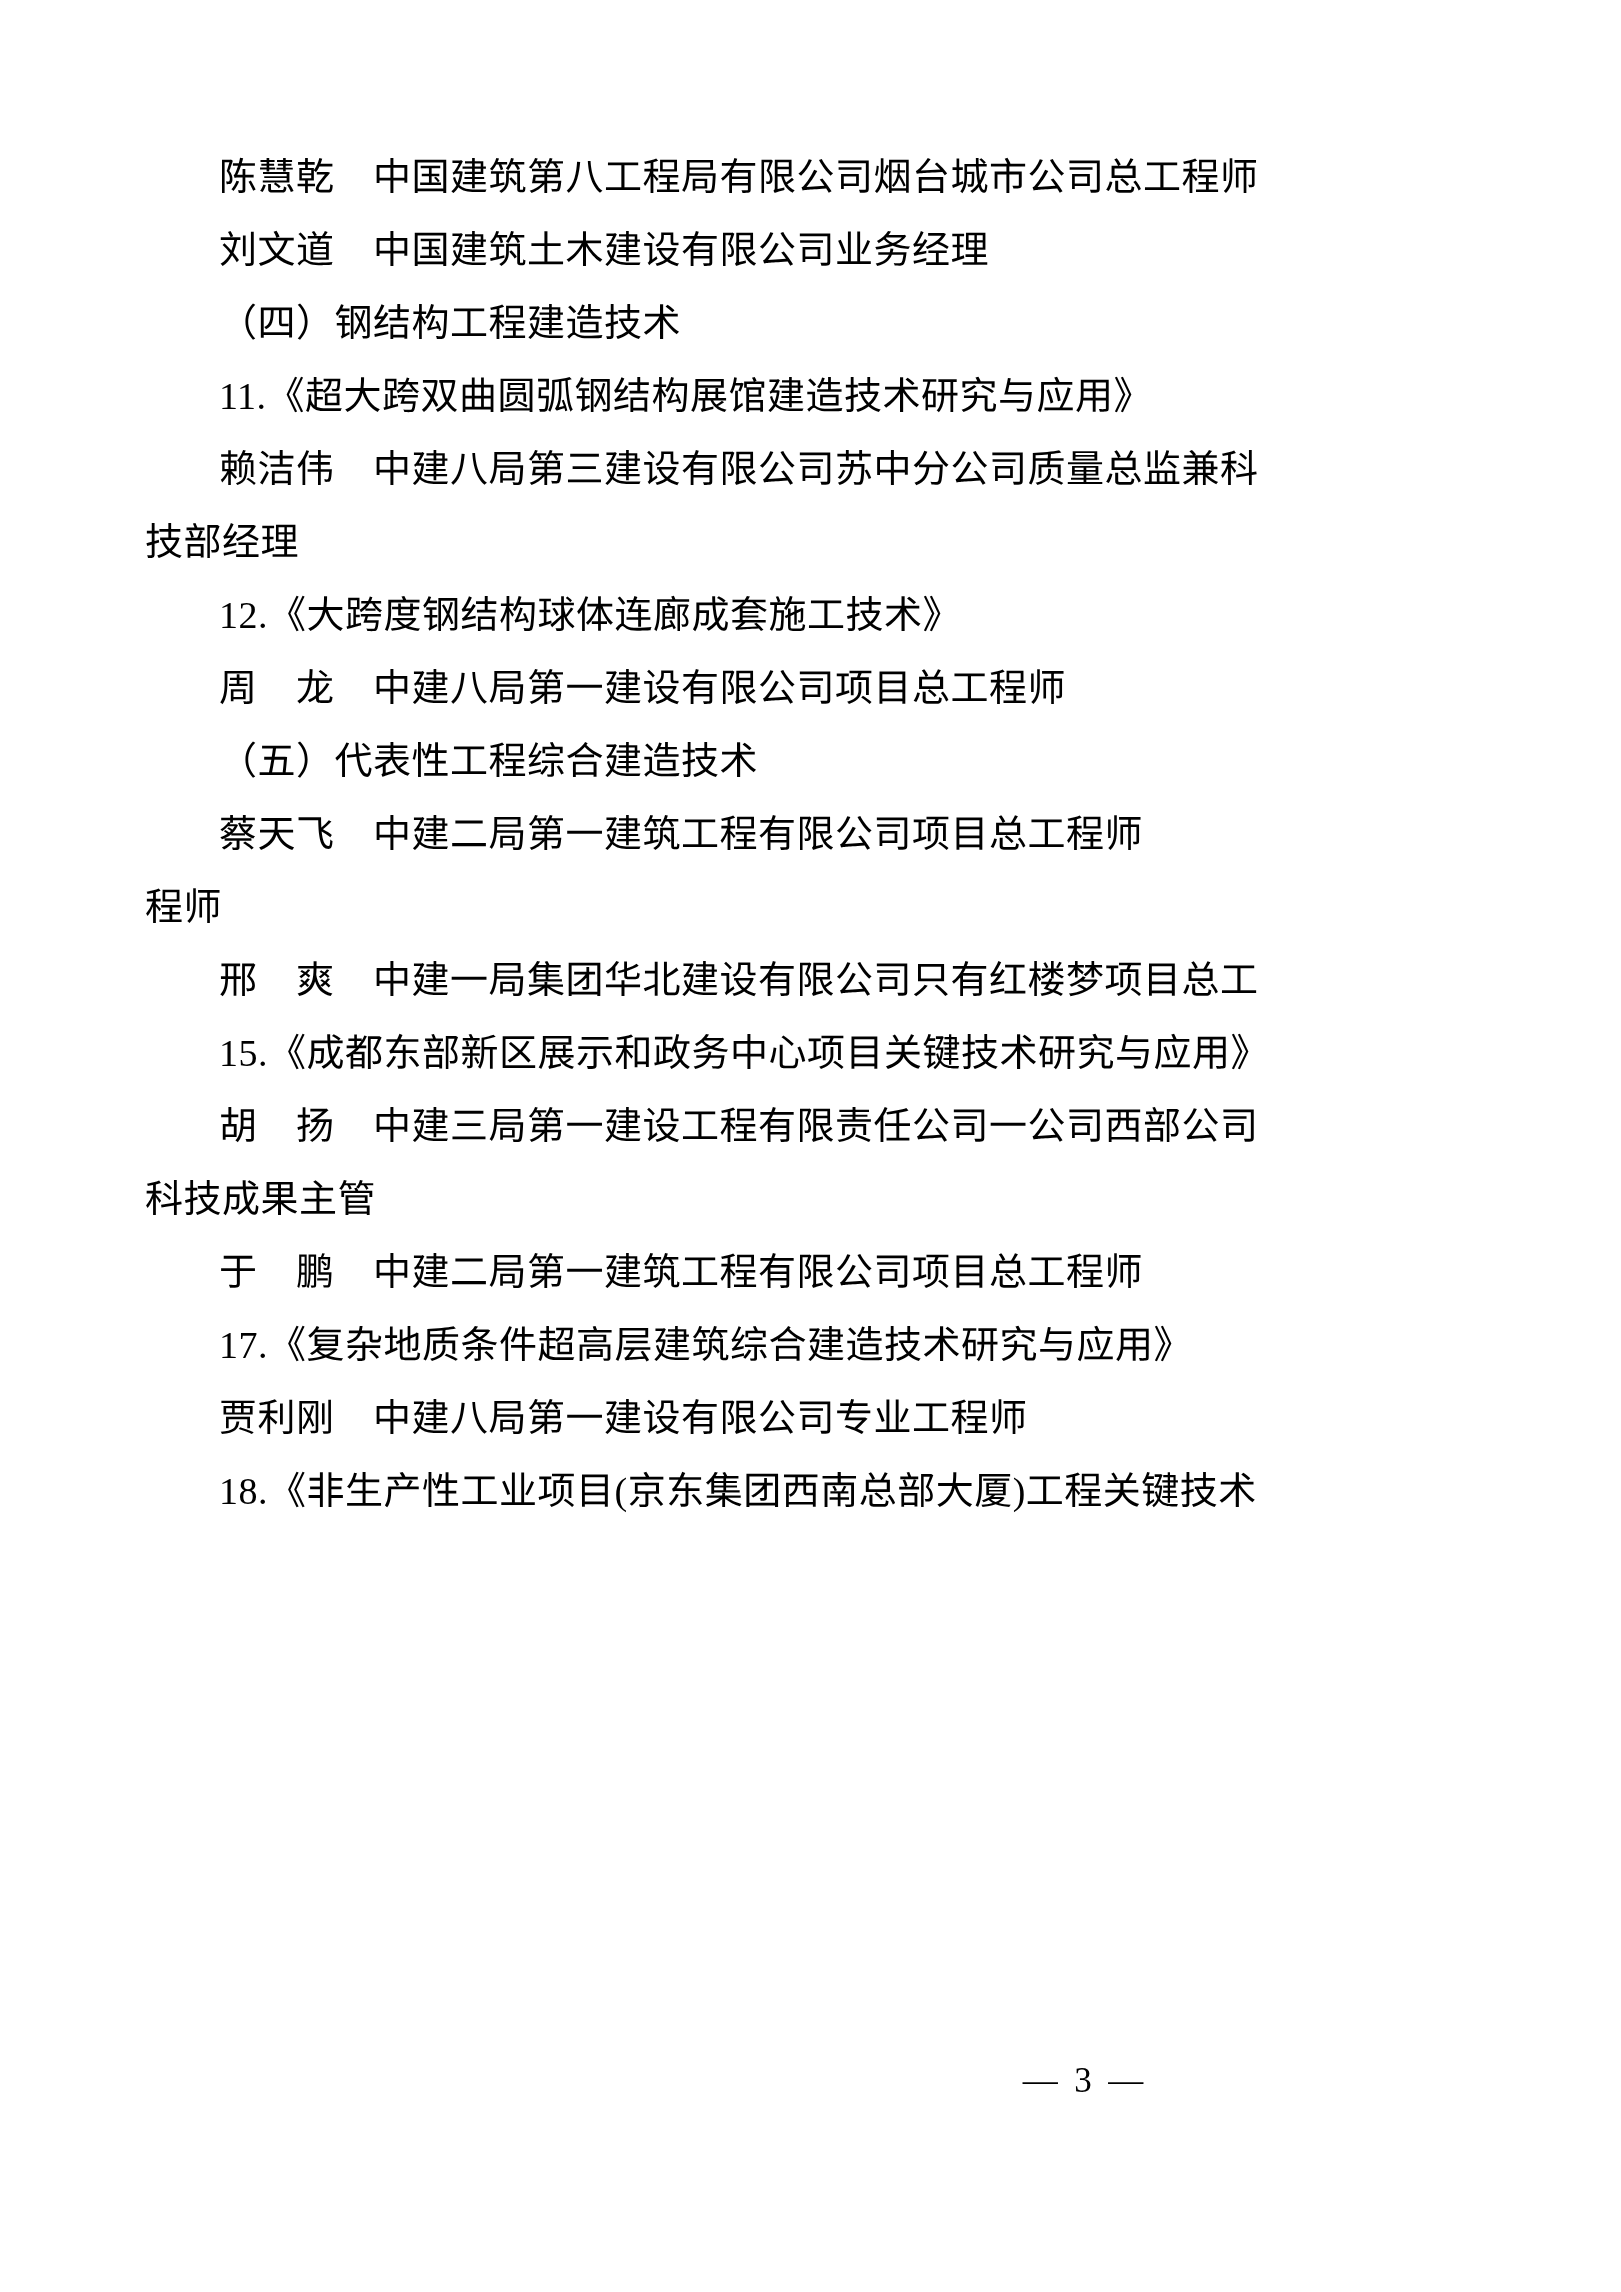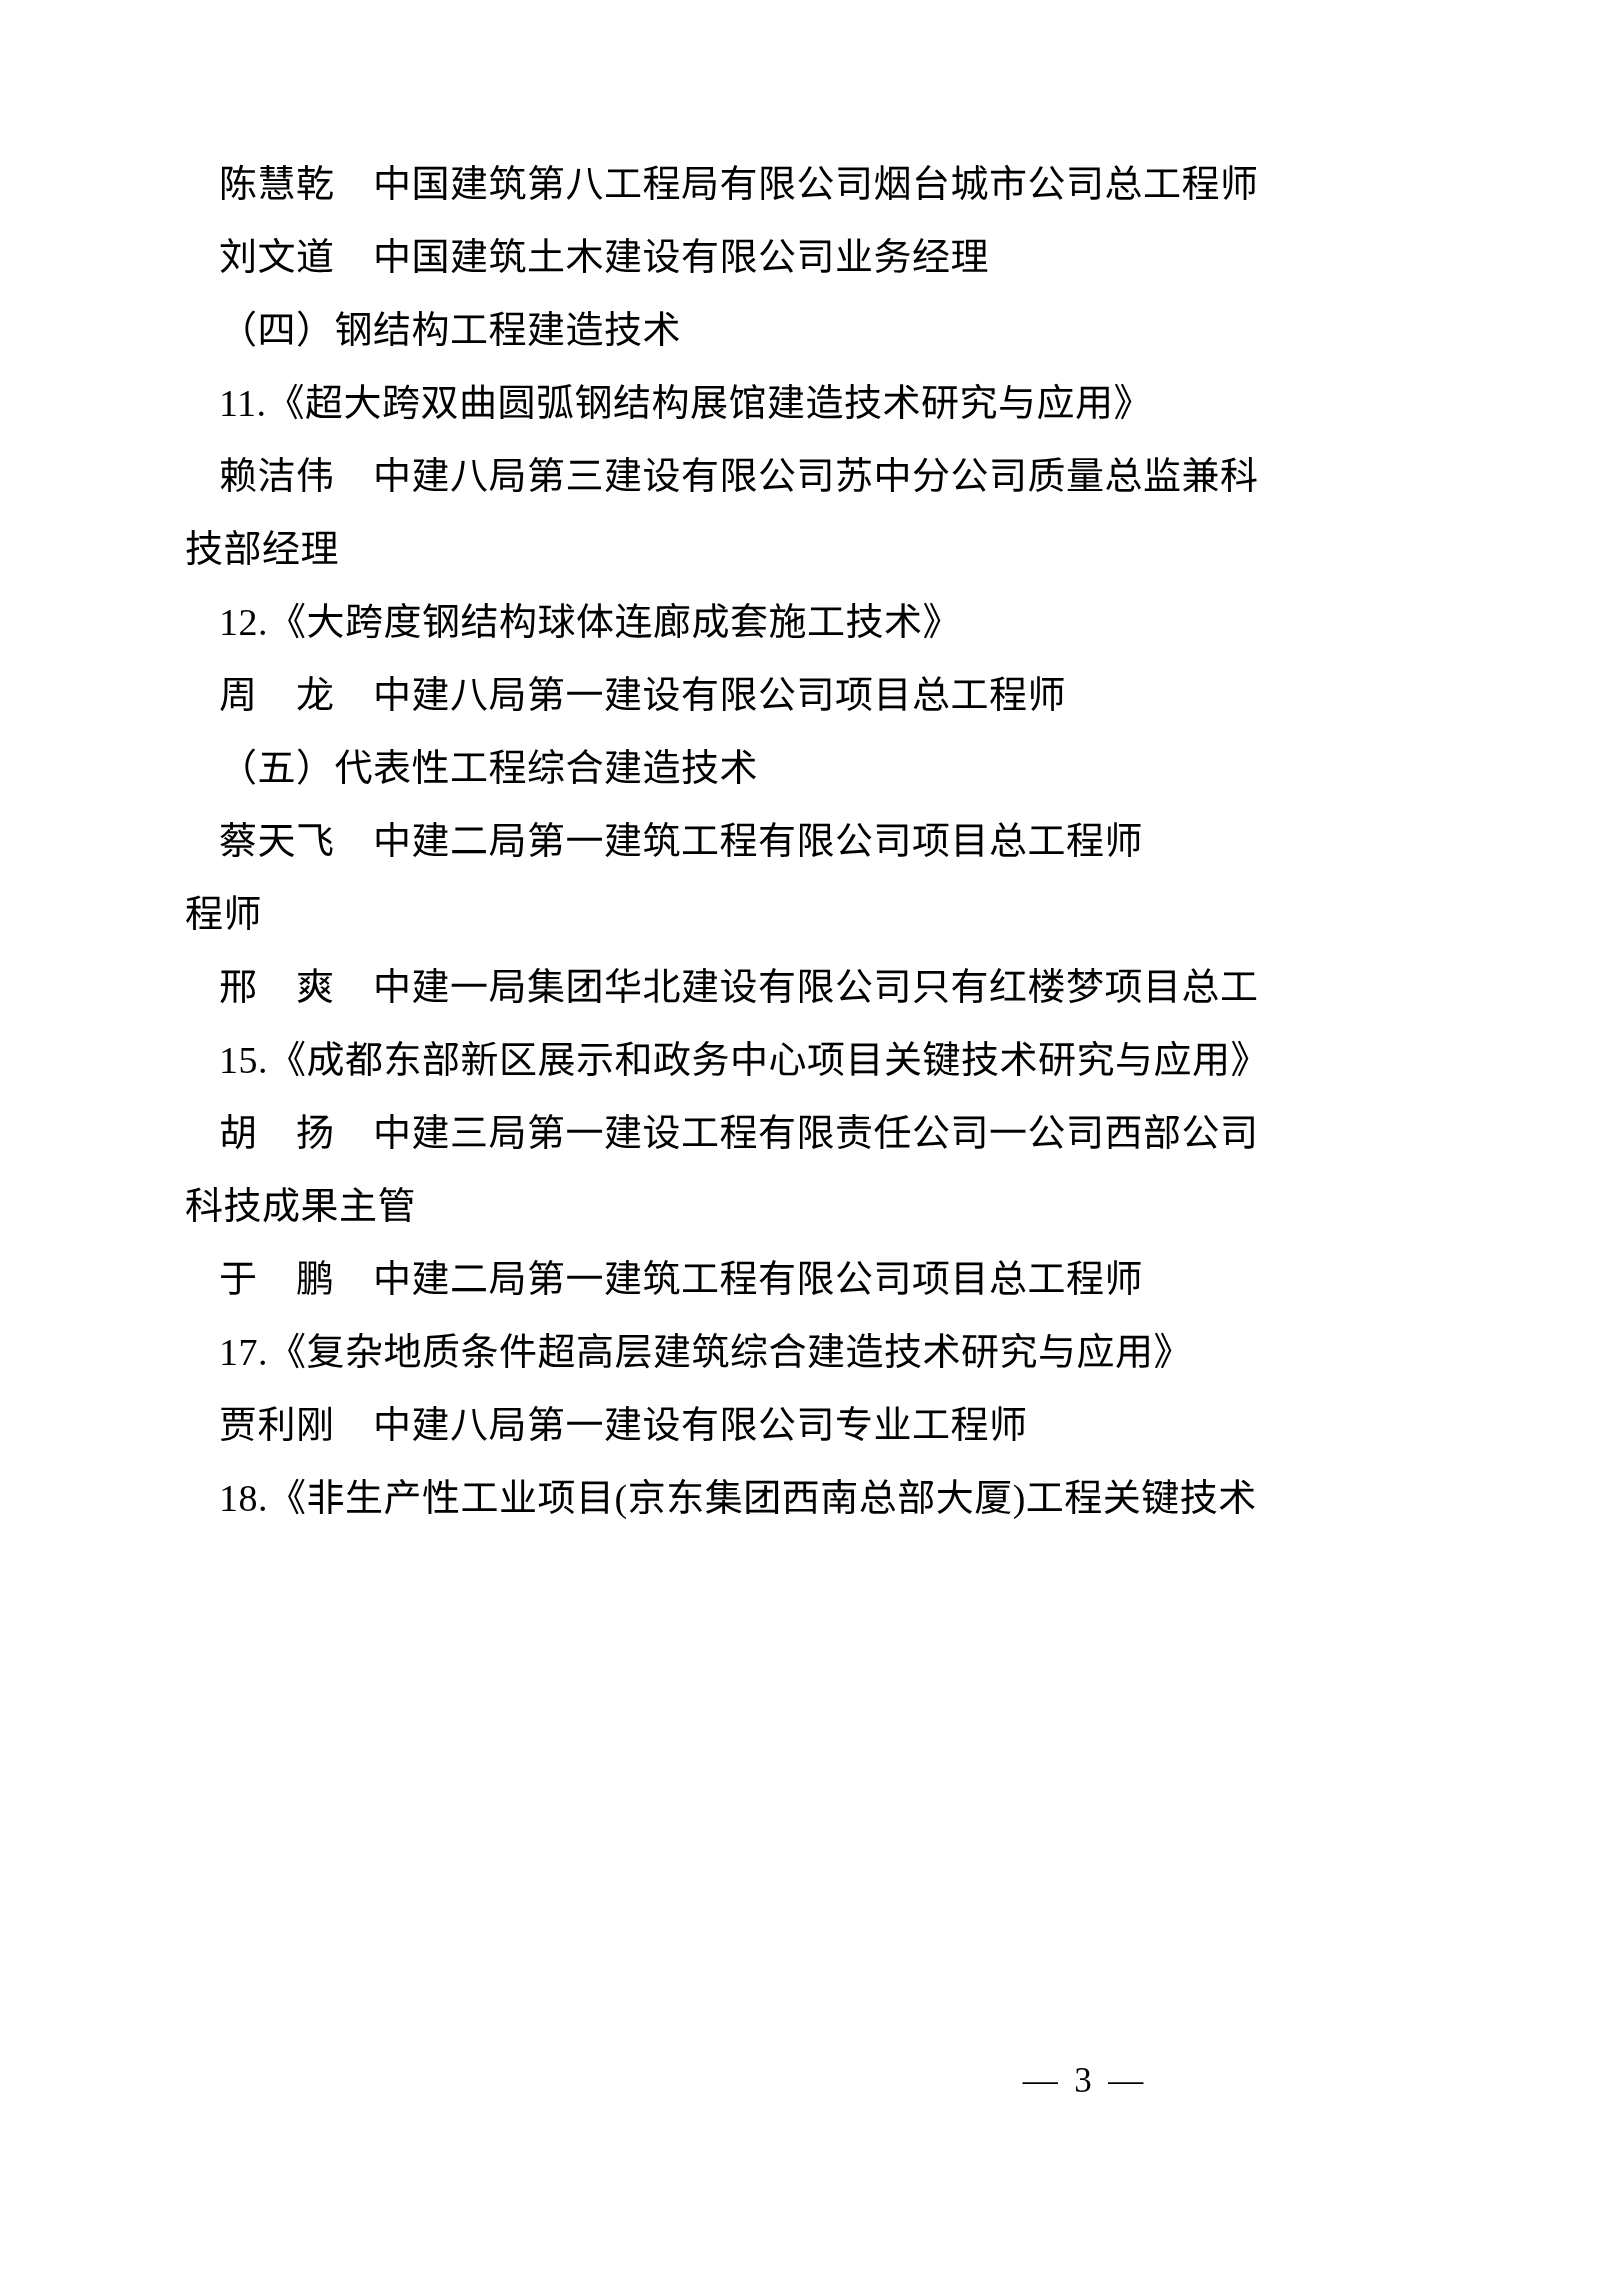--- a/index.html
+++ b/index.html
@@ -14,37 +14,36 @@
     margin: 0 auto;
     background: #ffffff;
     box-sizing: border-box;
     font-family: "Liberation Serif", "DejaVu Serif", serif;
     color: #000000;
     overflow: hidden;
   }
   .content {
     position: absolute;
     left: 145px;
-    top: 148px;
+    top: 141px;
     width: 1333px;
   }
   .line {
     font-size: 38px;
     line-height: 73px;
     letter-spacing: 0.5px;
     white-space: pre-wrap;
     word-break: break-word;
     text-align: justify;
   }
   .indent {
     text-indent: 74px;
   }
   .no-indent {
     text-indent: 0;
-    margin-left: 40px;
   }
   .page-number {
     position: absolute;
     left: 0;
     right: 0;
     bottom: 192px;
     text-align: center;
     font-size: 35px;
     font-family: "Liberation Serif", "DejaVu Serif", serif;
     letter-spacing: 3.9px;

